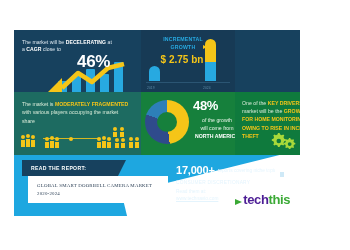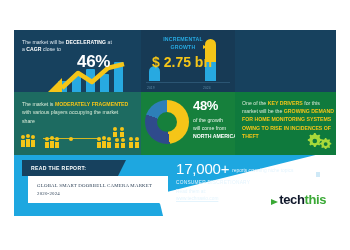--- a/index.html
+++ b/index.html
@@ -4,21 +4,21 @@
 <style>
   html,body{margin:0;padding:0;}
   body{
     width:350px;height:250px;
     background:#ffffff;
     font-family:"Liberation Sans", sans-serif;
     overflow:hidden;
   }
   .canvas{position:relative;width:350px;height:250px;background:#fff;}
   .infographic{
-    position:absolute;left:14px;top:30px;width:322px;height:186px;
+    position:absolute;left:14px;top:30px;width:286px;height:186px;
     display:flex;flex-direction:column;overflow:hidden;
   }
 
   
   .row-top{display:flex;height:62px;background:#17415e;}
   .cell{position:relative;overflow:hidden;}
   .t1{width:127px;background:#17415e;}
   .t2{width:94px;background:#173a55;}
   .t3{flex:1;background:#17415e;}
 
@@ -45,21 +45,21 @@
     color:#27a9e1;font-size:5.2px;font-weight:bold;line-height:7.5px;
     letter-spacing:.2px;z-index:3;
   }
   .ig-tri{
     position:absolute;left:62px;top:14.5px;width:0;height:0;
     border-left:4px solid #f5c518;border-top:2.6px solid transparent;
     border-bottom:2.6px solid transparent;z-index:3;
   }
   .ig-value{
     position:absolute;left:7px;top:24px;width:68px;text-align:center;
-    color:#f5c518;font-size:14px;font-weight:bold;z-index:3;
+    color:#f5c518;font-size:10px;font-weight:bold;z-index:3;
   }
   .pill{position:absolute;bottom:11px;z-index:2;}
   .yr{
     position:absolute;bottom:2.5px;color:#5e8aa6;font-size:3.3px;
     letter-spacing:.1px;z-index:3;
   }
   .axis{position:absolute;left:5px;bottom:9px;width:84px;height:1px;background:#2b5573;z-index:1;}
 
   
   .yoy-tri{
@@ -72,21 +72,21 @@
     border-right:7.5px solid transparent;border-bottom:15px solid #f5c518;z-index:3;
   }
   .yoy-val{
     position:absolute;left:26px;top:25px;color:#ffffff;
     font-size:17px;font-weight:bold;letter-spacing:-.4px;z-index:3;
   }
 
   
   .row-mid{display:flex;height:63px;}
   .m1{width:127px;background:#1d6b61;}
-  .m2{width:94px;background:#16803c;}
+  .m2{width:94px;background:#16803c;text-align:center;}
   .m3{flex:1;background:#0f7a3d;}
 
   .mtxt{
     position:absolute;left:8px;top:8px;width:110px;
     color:#d9ecd9;font-size:5.2px;line-height:8.4px;z-index:3;
   }
   .mtxt b{color:#f5c518;font-weight:bold;}
 
   .people{position:absolute;bottom:7px;z-index:2;}
   .netline{position:absolute;left:29px;bottom:16px;width:56px;height:1px;background:#f5c518;opacity:.85;z-index:1;}
@@ -146,21 +146,21 @@
     border-top:6px solid #ffffff;border-left:9px solid transparent;
   }
   .rcard p{
     margin:0;position:absolute;left:9px;top:6px;width:126px;
     color:#2b3f55;font-size:4.9px;line-height:8px;
     font-family:"Liberation Serif", serif;letter-spacing:.2px;
   }
 
   .cnt{position:absolute;left:162px;top:5px;z-index:3;}
   .cnt .n{
-    color:#ffffff;font-size:15px;font-weight:normal;letter-spacing:-.2px;
+    color:#ffffff;font-size:11px;font-weight:bold;letter-spacing:-.2px;
     display:inline-block;vertical-align:baseline;
   }
   .cnt .s{
     color:#e4f4fd;font-size:4.8px;display:inline-block;
     margin-left:3px;vertical-align:2px;
   }
   .cnt .cat{
     display:block;color:#e4f4fd;font-size:4.8px;margin-top:1.5px;letter-spacing:.25px;
   }
   .cnt .rd{display:block;color:#e4f4fd;font-size:4.8px;margin-top:4px;}
@@ -181,21 +181,21 @@
     content:"";position:absolute;left:10.5px;top:8.5px;width:4.5px;height:5.5px;
     background:#cfe9f7;
   }
 
   .logo{position:absolute;right:10px;bottom:8px;z-index:4;white-space:nowrap;}
   .logo .mark{
     display:inline-block;width:0;height:0;vertical-align:-1px;
     border-left:7px solid #3aa935;border-top:3.5px solid transparent;
     border-bottom:3.5px solid transparent;margin-right:1.5px;
   }
-  .logo .w1{color:#0f172a;font-size:13px;font-weight:bold;letter-spacing:-.4px;}
+  .logo .w1{color:#4c1d95;font-size:13px;font-weight:bold;letter-spacing:-.4px;}
   .logo .w2{color:#3aa935;font-size:13px;font-weight:bold;letter-spacing:-.4px;}
 </style>
 </head>
 <body>
 
 <div class="canvas">
   <div class="infographic">
 
     <div class="row-top">
 

